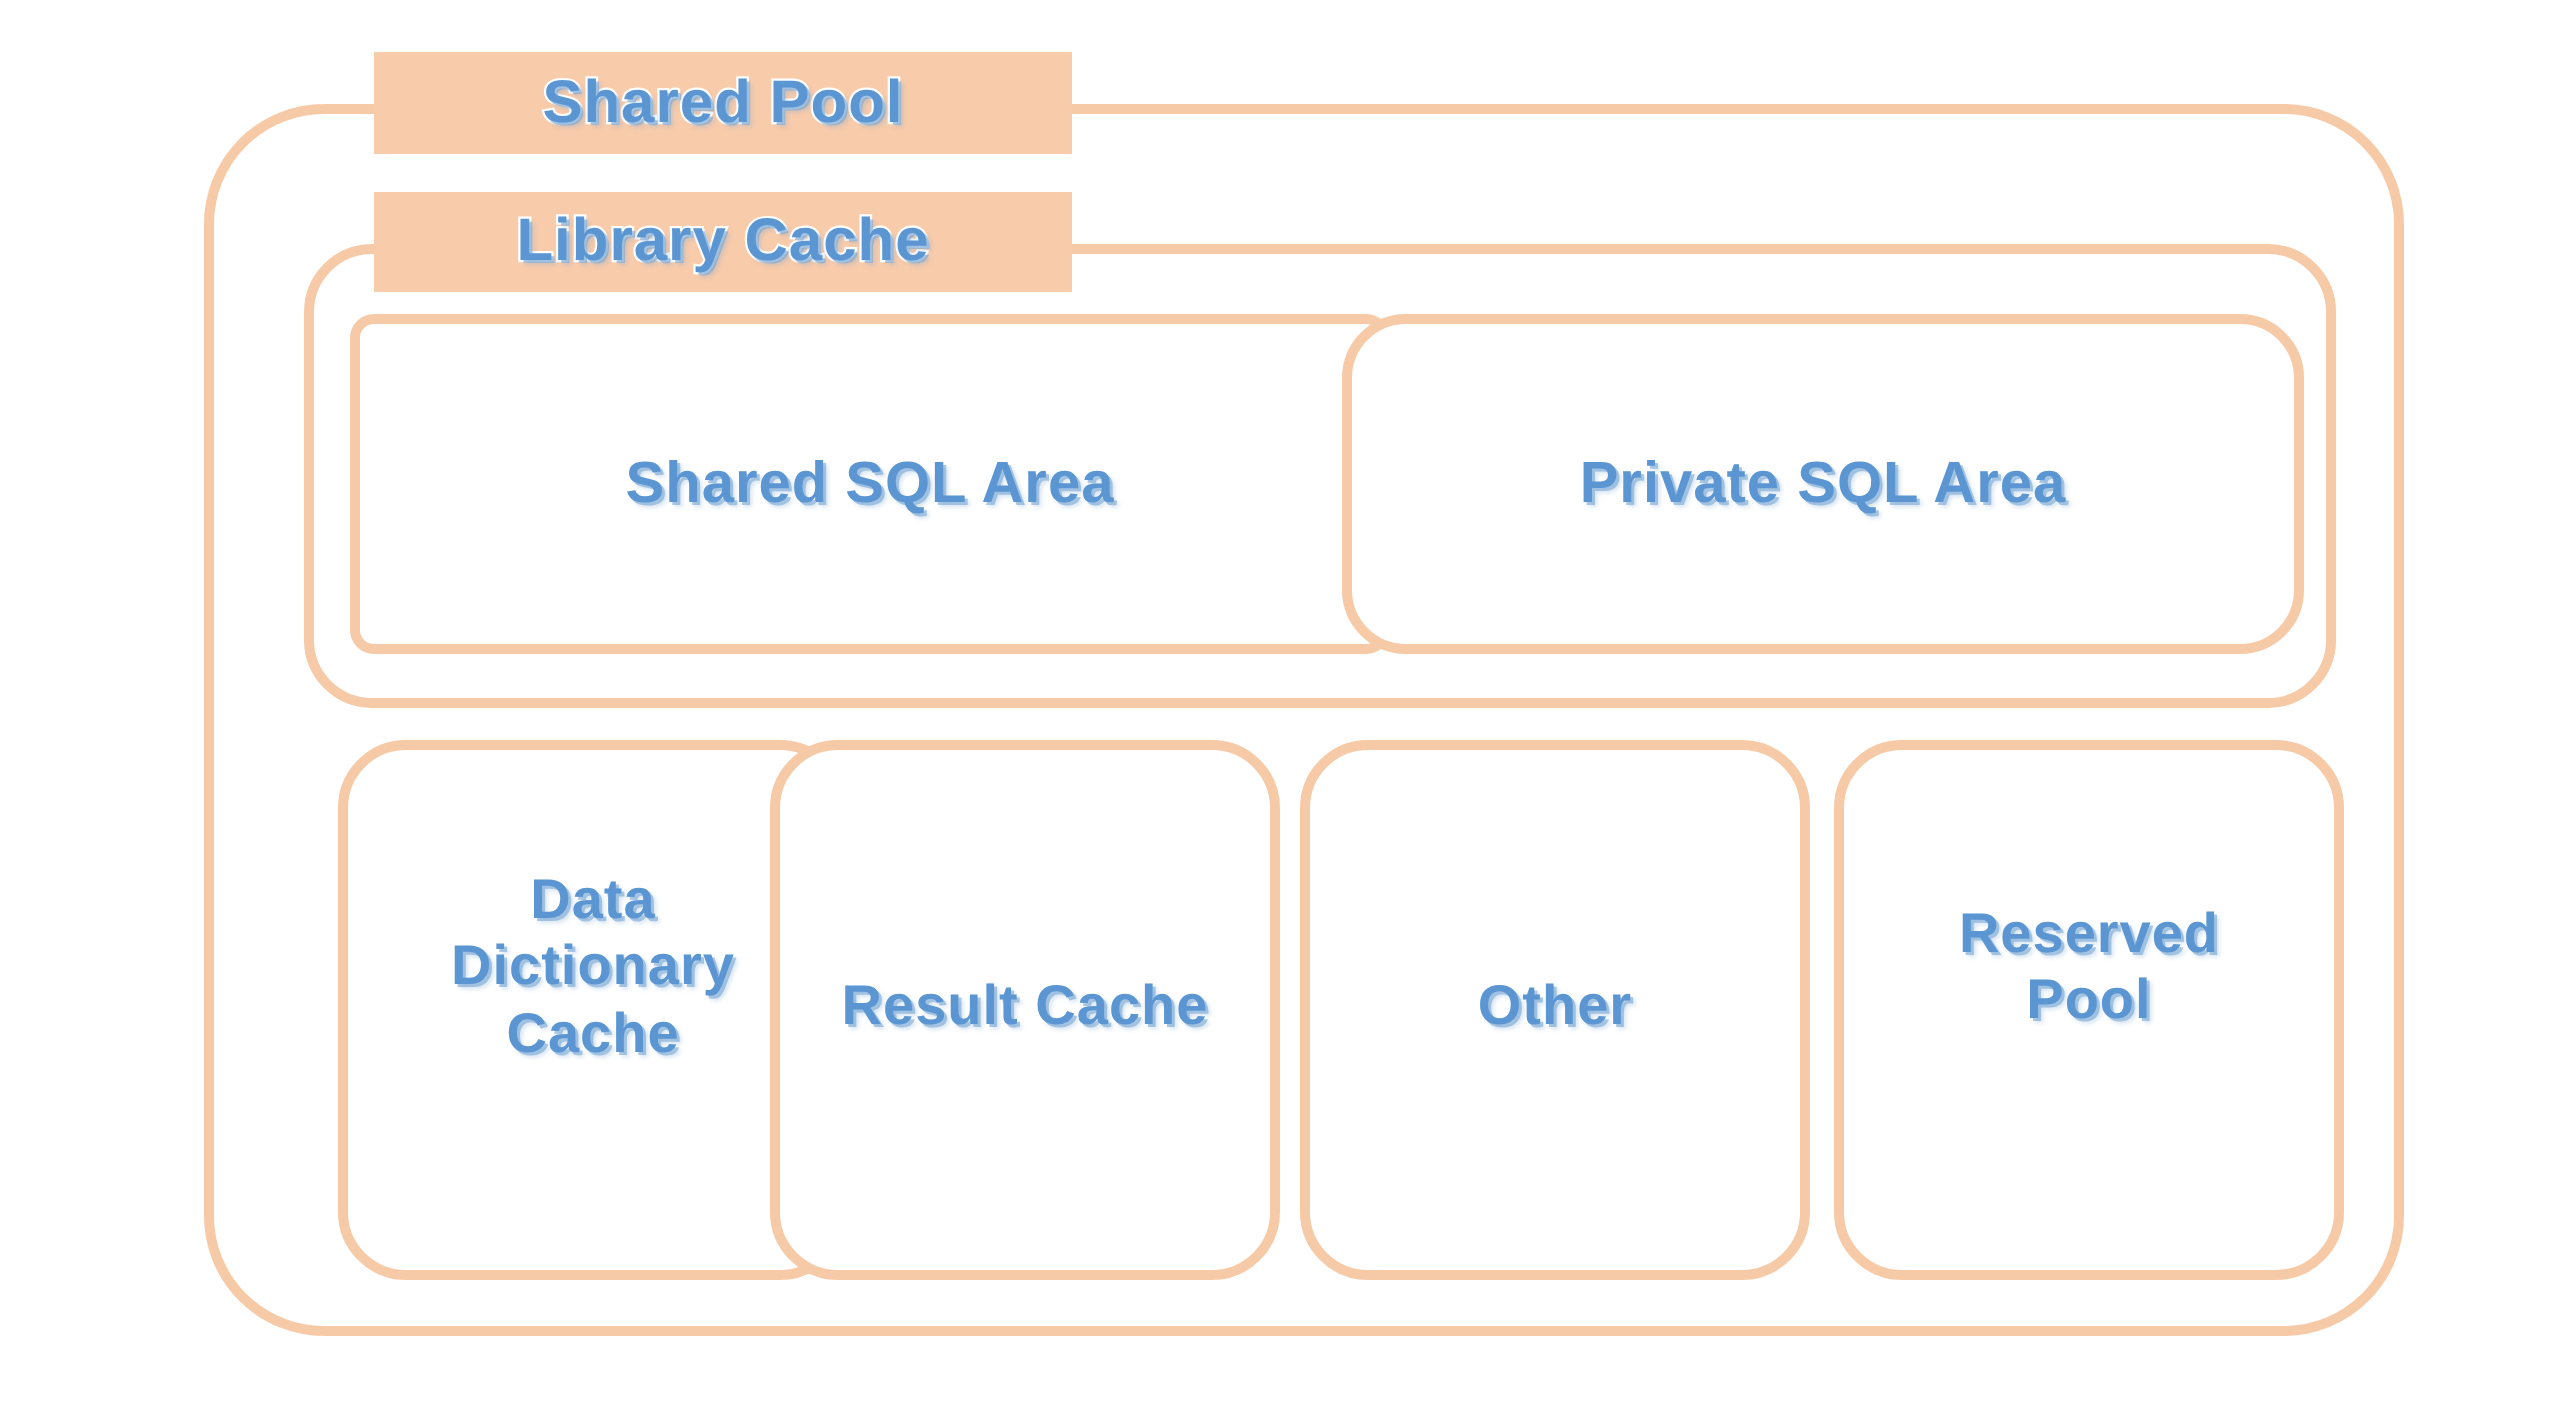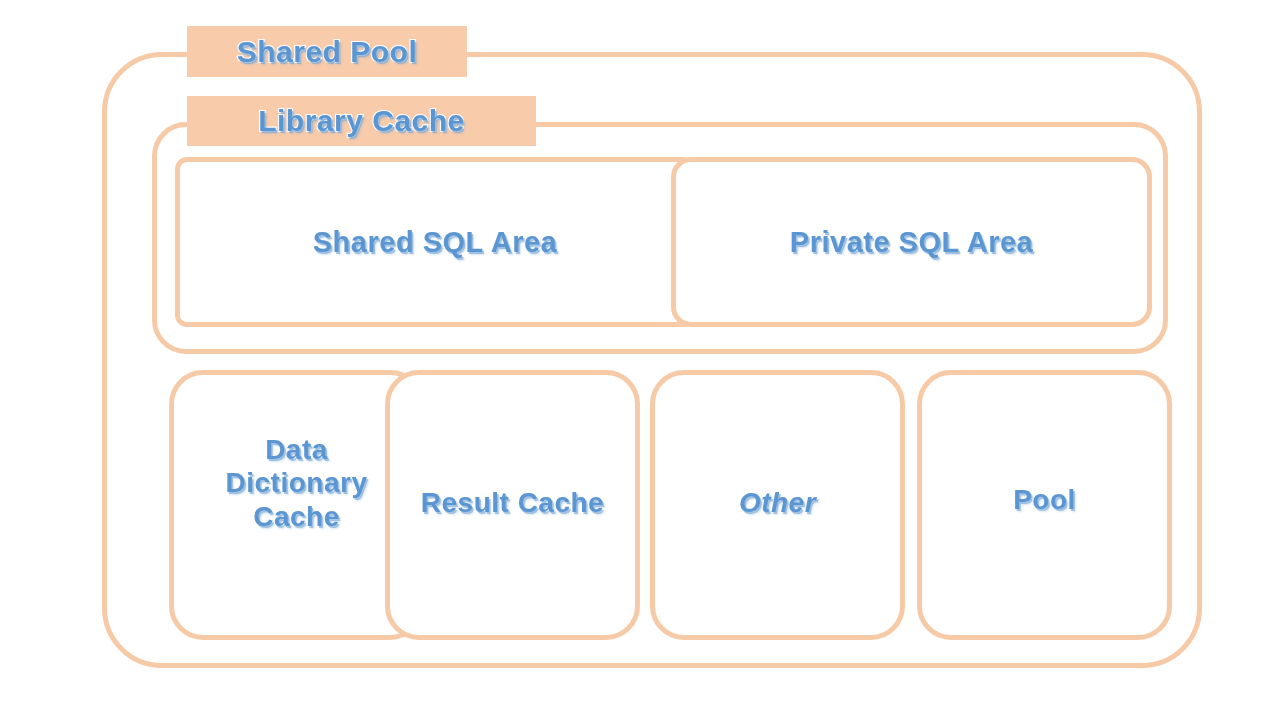--- a/index.html
+++ b/index.html
@@ -54,48 +54,48 @@
     top: 157px;
     width: 520px;
     height: 170px;
     border-radius: 12px;
   }
   .box-private-sql {
     left: 671px;
     top: 157px;
     width: 481px;
     height: 170px;
-    border-radius: 20px;
+    border-radius: 32px;
   }
 
   
   .row2 {
     top: 370px;
     height: 270px;
     border-radius: 34px;
   }
   .box-dd-cache  { left: 136px; width: 255px; margin-left: 33px; }
   .box-result    { left: 385px; width: 255px; padding-left: 44px; }
-  .box-other     { left: 650px; width: 255px; font-style: italic; }
+  .box-other     { left: 650px; width: 255px; }
   .box-reserved  { left: 917px; width: 255px; }
 
   
   .label-tab {
     position: absolute;
     box-sizing: border-box;
     background: #f8cbab;
     display: flex;
     align-items: center;
     justify-content: center;
     z-index: 5;
   }
   .tab-shared-pool {
     left: 187px;
     top: 26px;
-    width: 280px;
+    width: 349px;
     height: 51px;
   }
   .tab-library-cache {
     left: 187px;
     top: 96px;
     width: 349px;
     height: 50px;
   }
 
   
@@ -174,21 +174,21 @@
 
   <div class="shape row2 box-other">
     <div class="box-center shift-up2">
       <span class="dtext box-text-sm">Other</span>
     </div>
   </div>
 
   <div class="shape row2 box-reserved">
     <div class="box-center shift-up">
       <span class="dtext box-text-sm">
-        <br>
+        <span>Reserved</span><br>
         <span>Pool</span>
       </span>
     </div>
   </div>
 
   <div class="label-tab tab-shared-pool">
     <span class="dtext tab-text">Shared Pool</span>
   </div>
 
   <div class="label-tab tab-library-cache">

